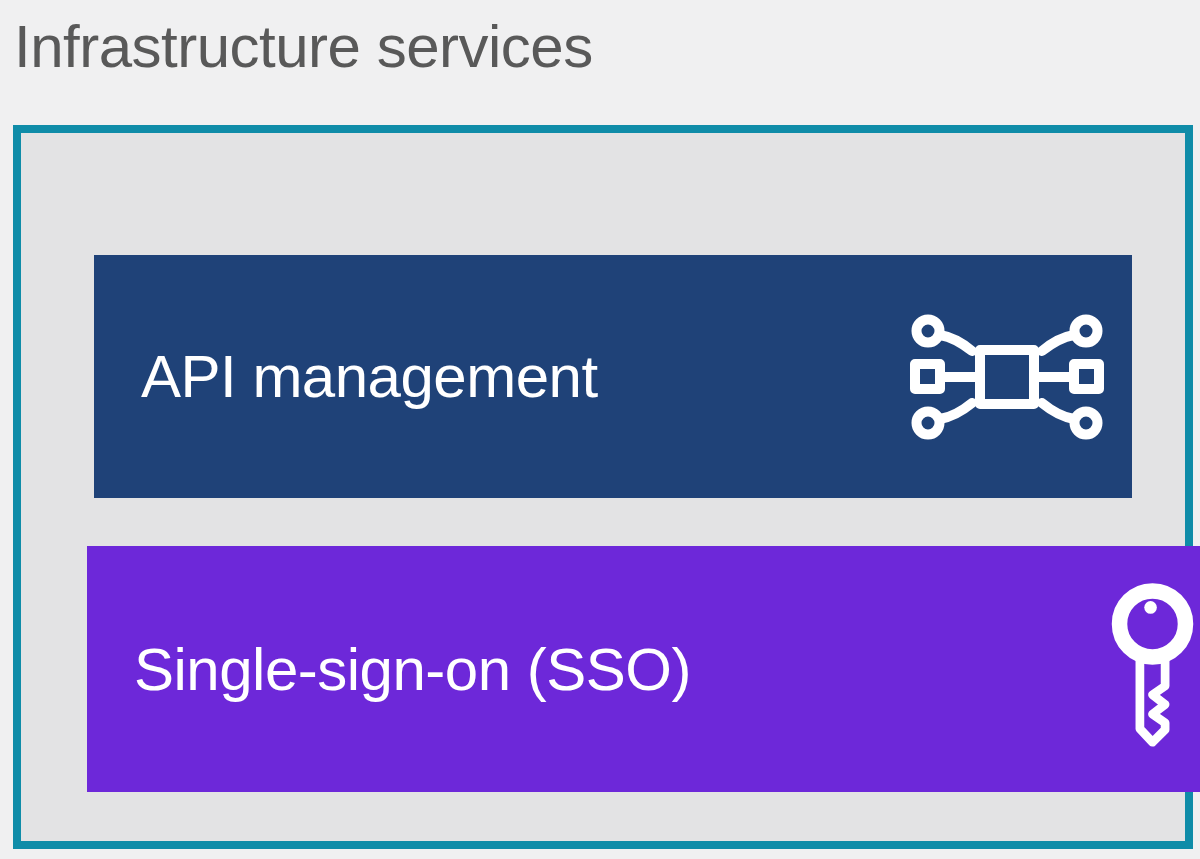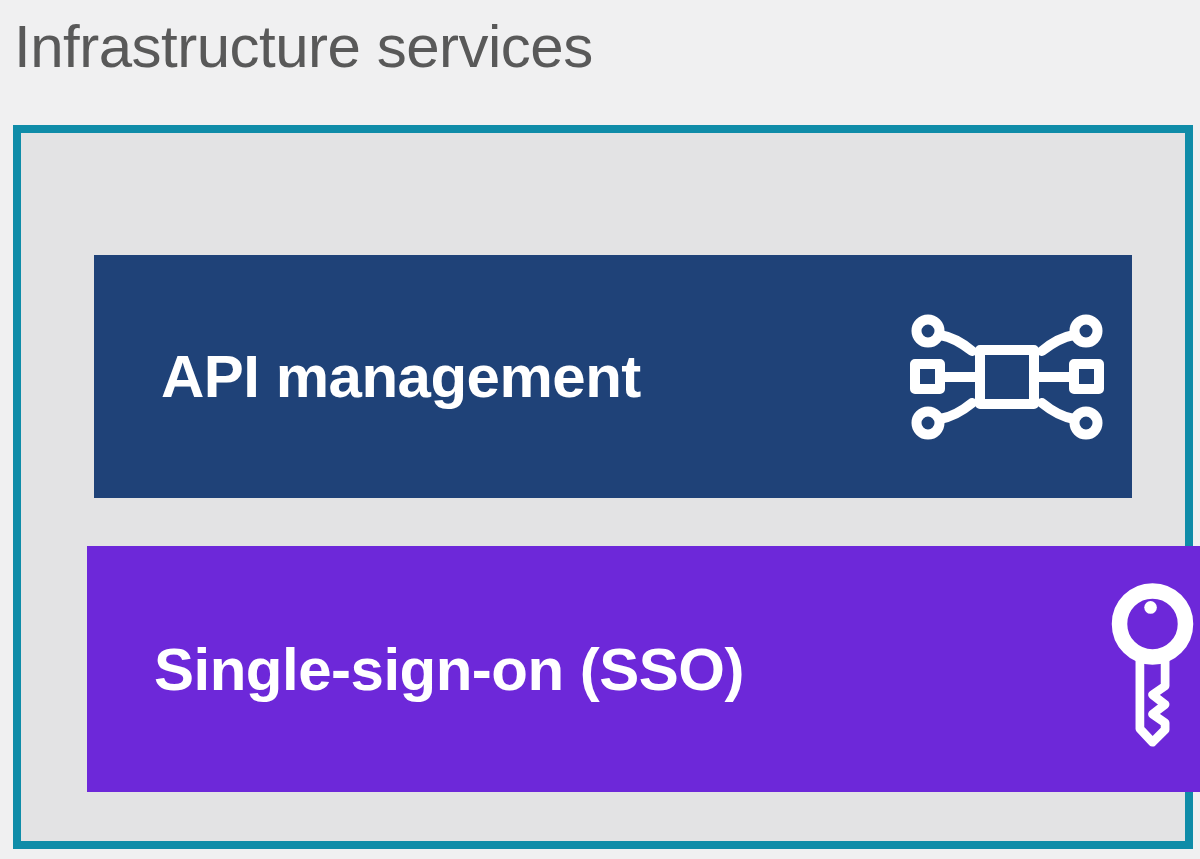--- a/index.html
+++ b/index.html
@@ -52,23 +52,23 @@
     background: #1f4278;
   }
   .bar-sso {
     left: 66px;
     top: 413px;
     width: 1190px;
     height: 246px;
     background: #6d28d9;
   }
   .bar-label {
-    padding-left: 67px;
+    padding-left: 47px;
     font-size: 60px;
-    font-weight: 700;
+    font-weight: 400;
     letter-spacing: -0.5px;
     white-space: nowrap;
   }
   .bar-icon {
     margin-left: auto;
     display: flex;
     align-items: center;
   }
   .bar-api .bar-icon { margin-right: 25px; }
   .bar-sso .bar-icon { margin-right: 76px; }

